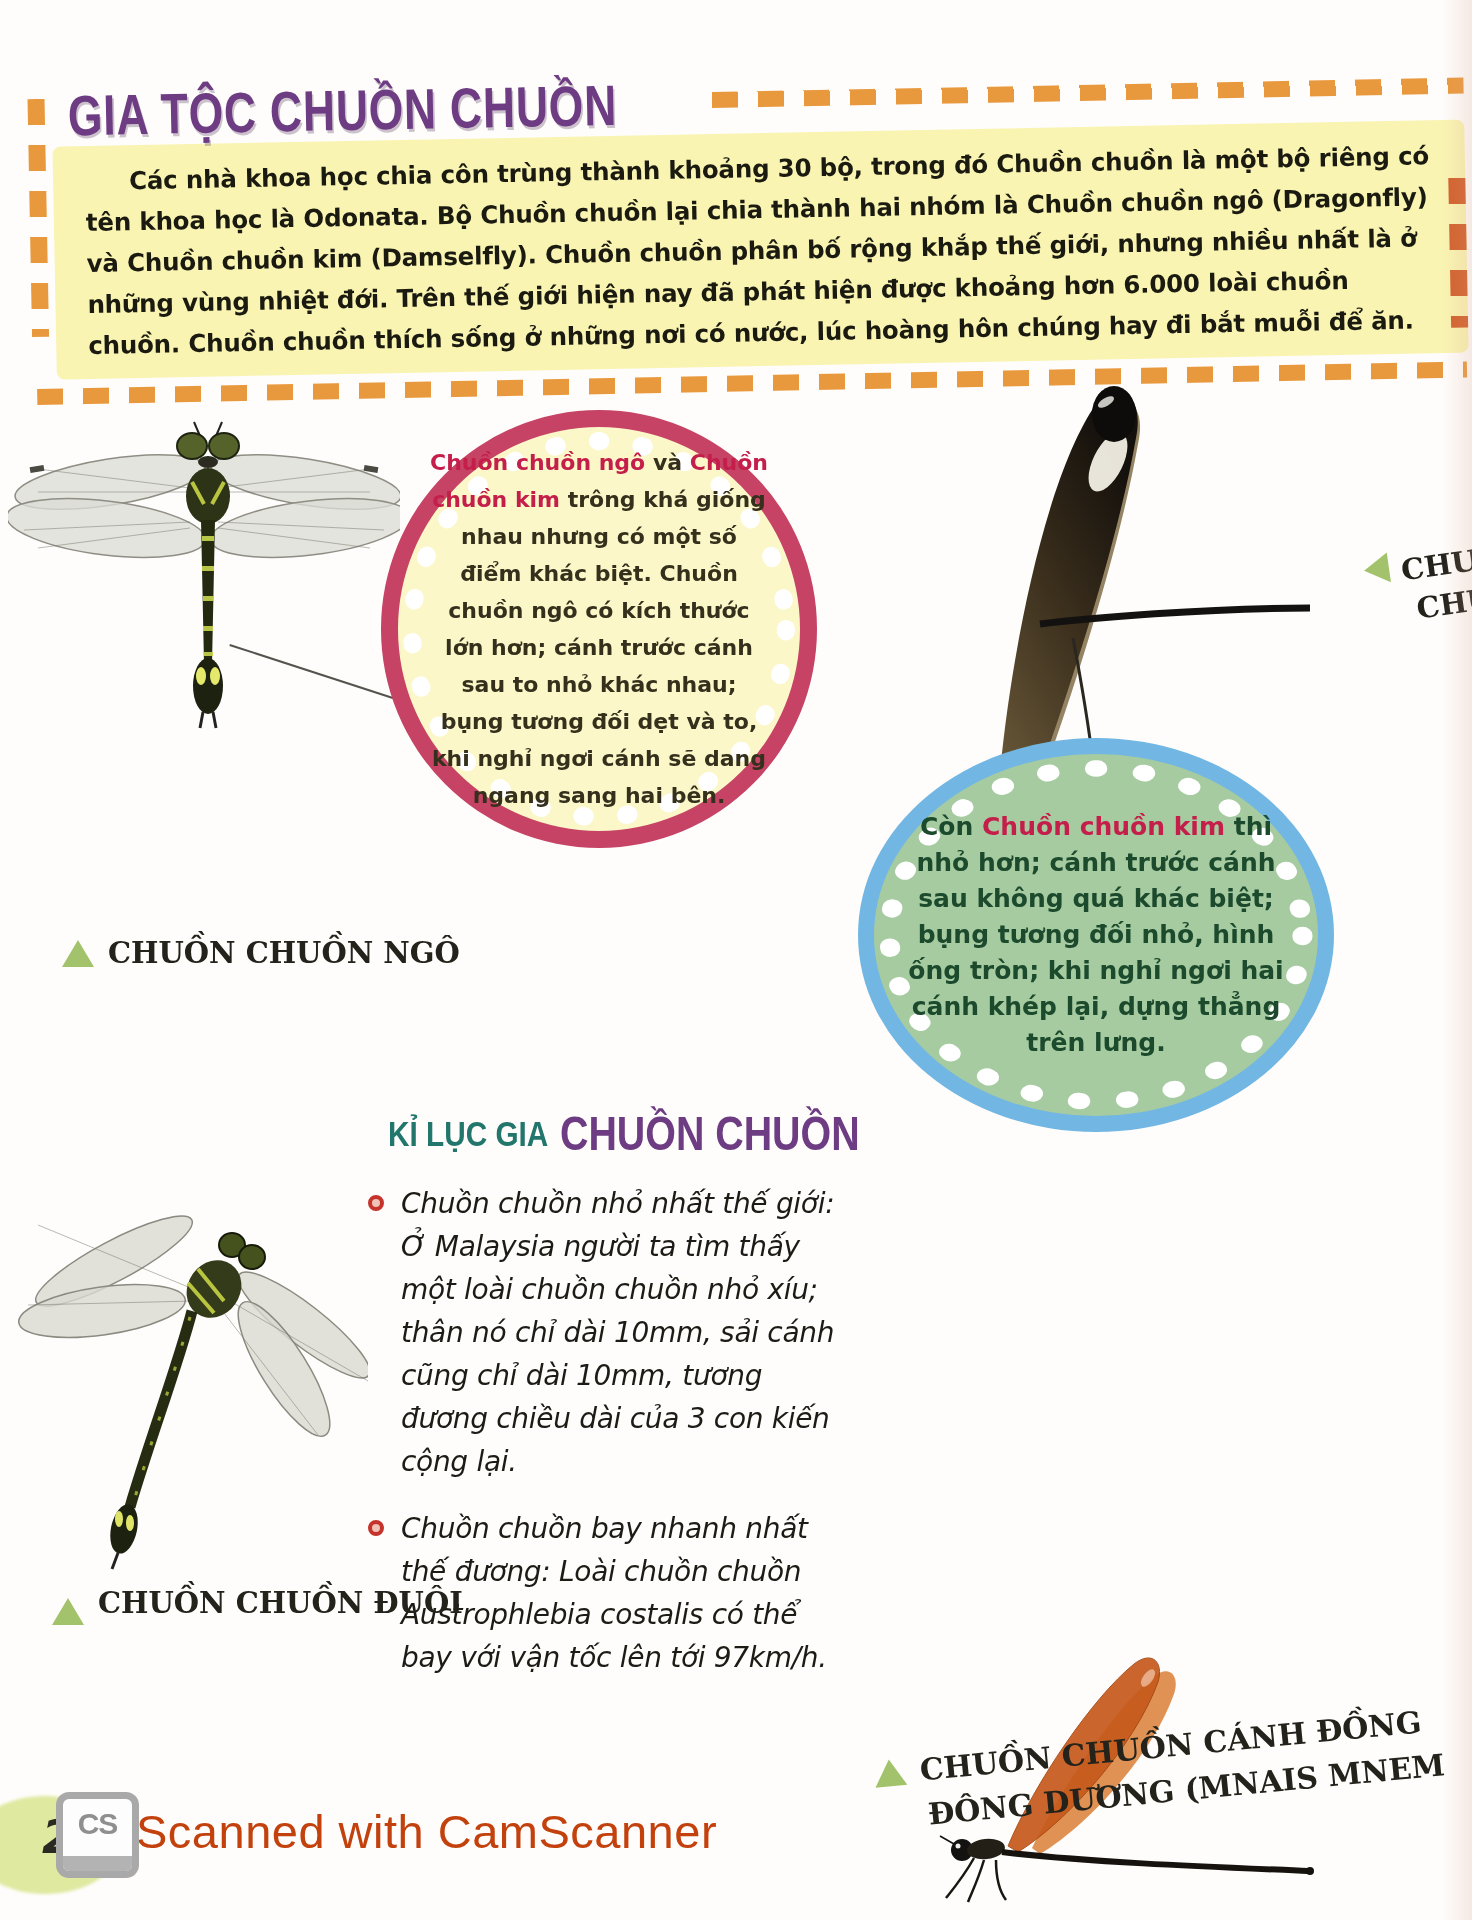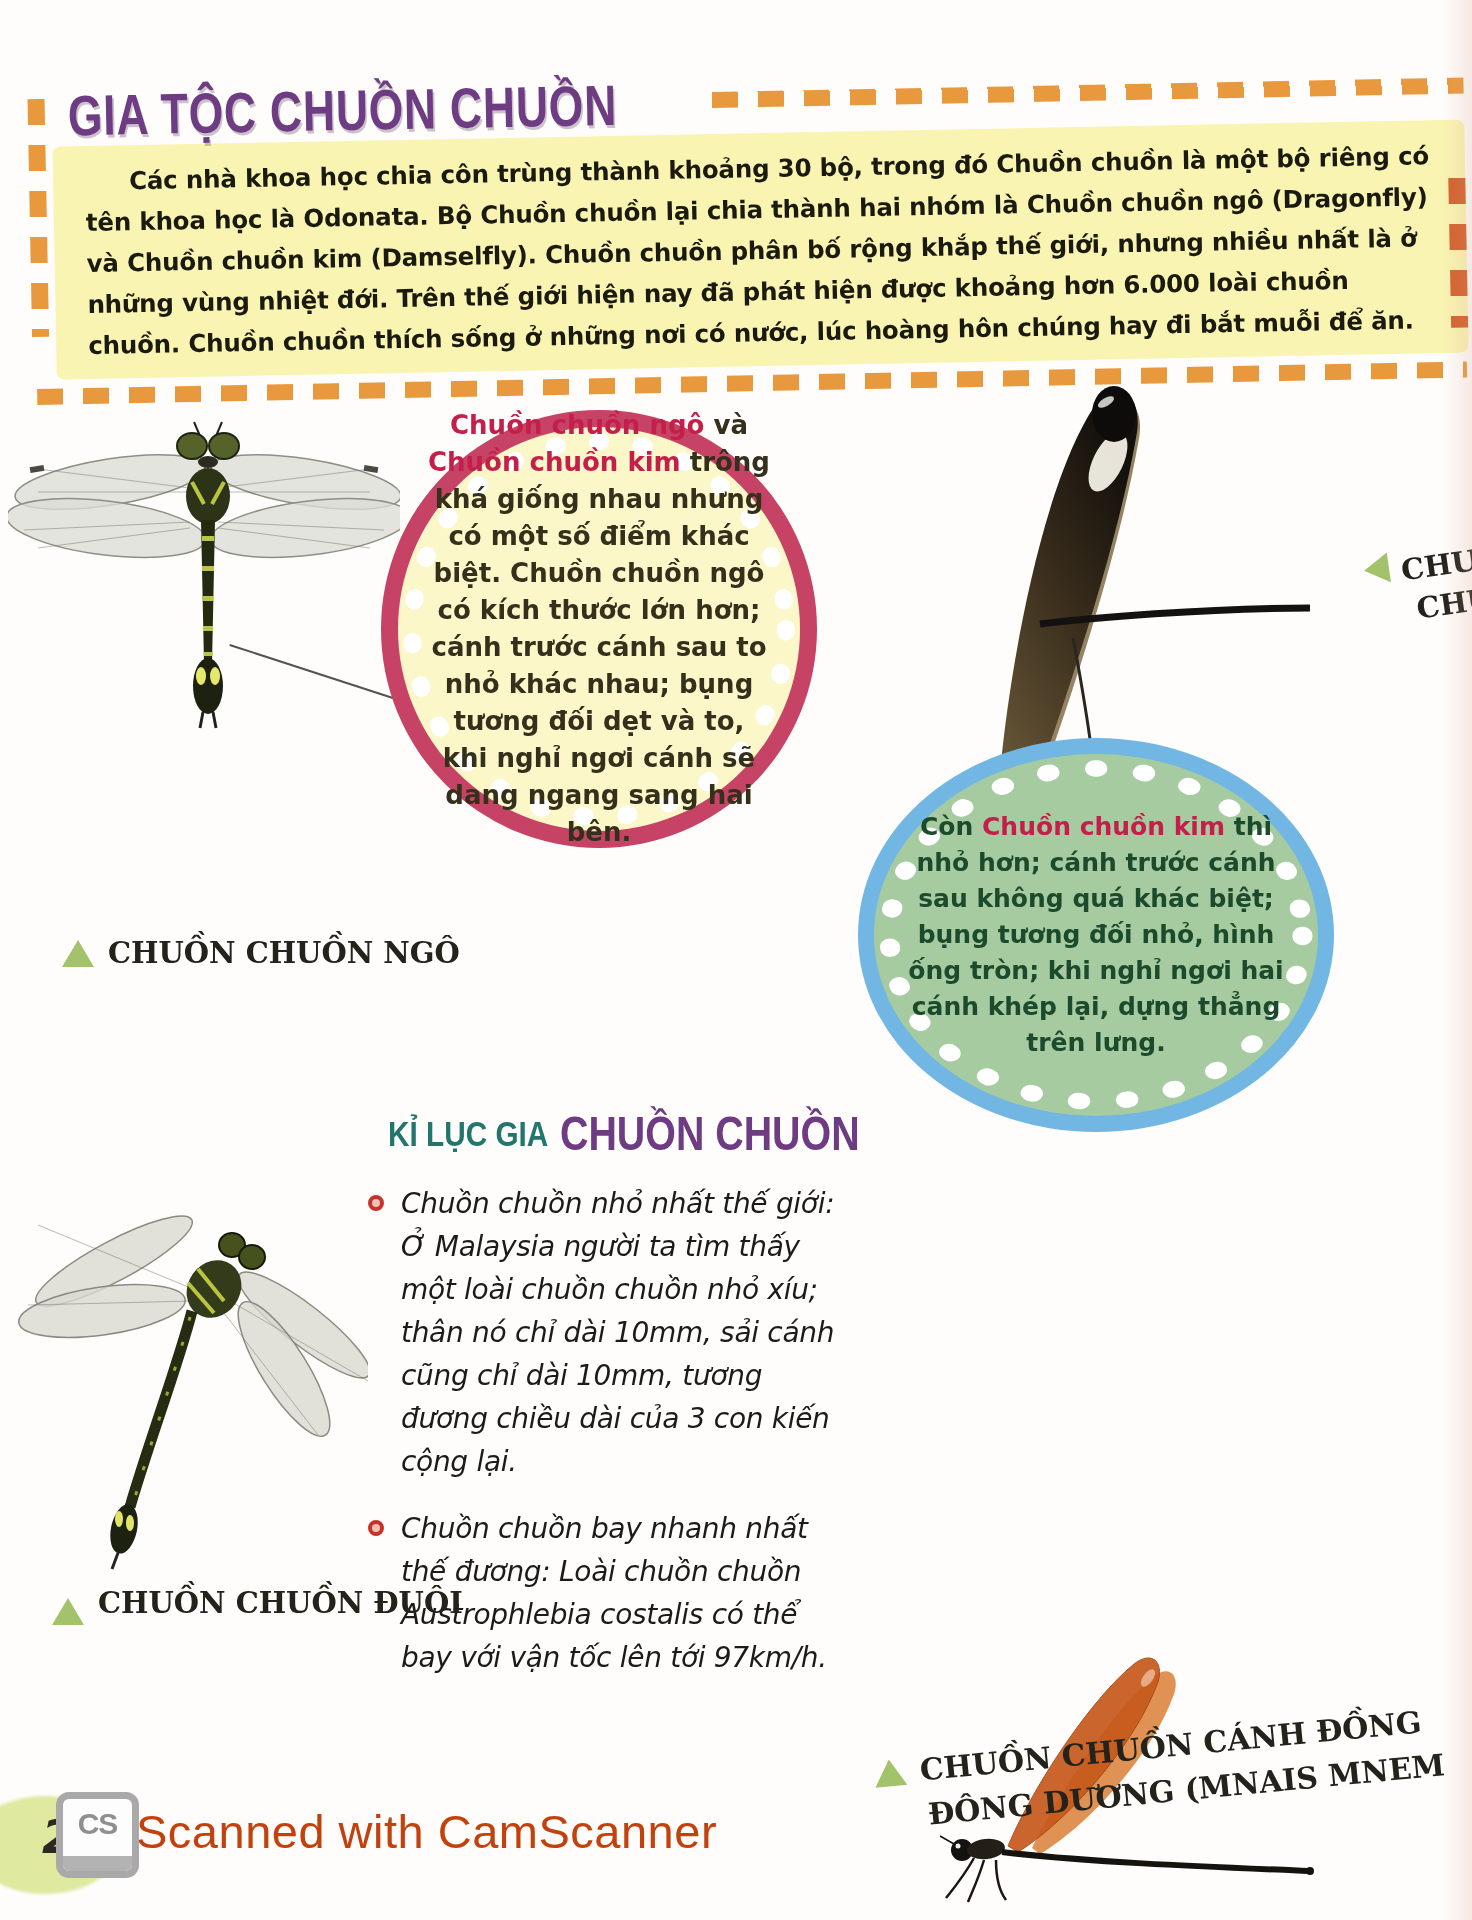--- a/index.html
+++ b/index.html
@@ -27,21 +27,21 @@
         text-indent:44px;letter-spacing:-.2px;}
   .dash-bottom{margin:9px 0 0 4px;width:1430px;height:16px;
         background:repeating-linear-gradient(90deg,#e9993d 0 26px,transparent 26px 46px);}
 
   
   .bubble{position:absolute;border-radius:50%;box-sizing:border-box;z-index:10;}
   .bubble svg.dotring{position:absolute;left:0;top:0;width:100%;height:100%;}
   .bubble-text{position:absolute;display:flex;align-items:center;justify-content:center;
         text-align:center;}
   .pink{left:381px;top:410px;width:436px;height:438px;border:17px solid #c64365;background:#fbf7c9;}
-  .pink .bubble-text{inset:26px 30px;font-size:26px;line-height:37px;font-weight:700;color:#35301c;}
+  .pink .bubble-text{inset:26px 30px;font-size:22px;line-height:37px;font-weight:700;color:#35301c;}
   .blue{left:858px;top:738px;width:476px;height:394px;border:16px solid #72b7e3;background:#a6cba0;}
   .blue .bubble-text{inset:24px 30px;font-size:25px;line-height:36px;font-weight:700;color:#1c4a2d;}
   .red-bold{color:#c41e4a;}
 
   
   .pointer1{position:absolute;left:230px;top:644px;width:178px;border-top:2px solid #55534d;
         transform:rotate(18deg);transform-origin:left top;z-index:4;}
 
   
   .caption{position:absolute;font-family:"DejaVu Serif",serif;font-weight:700;color:#23231c;

